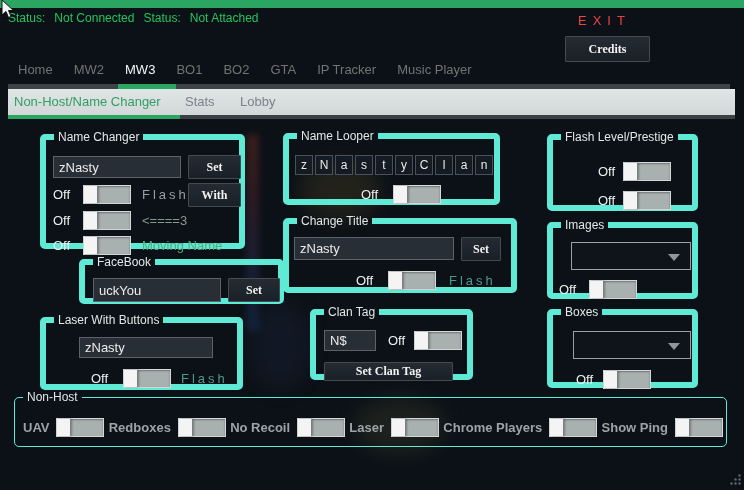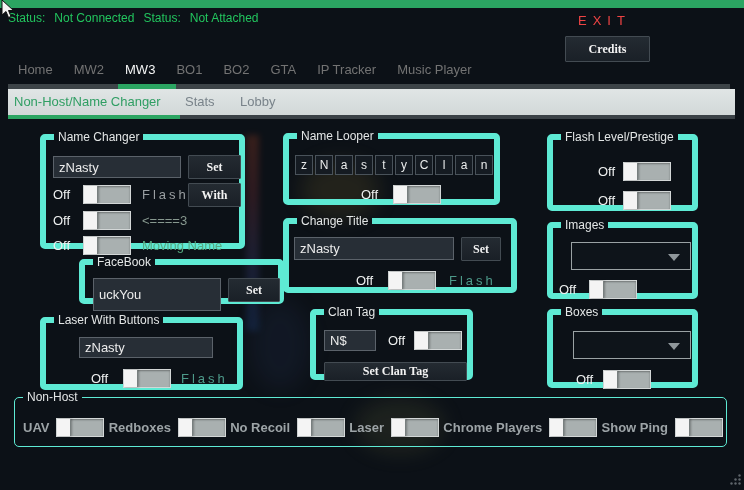--- a/index.html
+++ b/index.html
@@ -149,21 +149,21 @@
 
     <span class="offlbl" style="left:7px;top:95px;">Off</span>
     <div class="toggle" style="left:37px;top:93px;">
         <span class="knob"></span>
       </div>
     <span class="glabel lbl-green" style="left:96px;top:95px;">Moving Name</span>
   </fieldset>
 
   <fieldset style="left:52px;top:256px;width:205px;height:48px;margin-left:27px;">
     <legend>FaceBook</legend>
-    <input class="txt" style="left: 8px; top: 10px; width: 128px; height: 33px;" value="uckYou">
+    <input class="txt" style="left: 8px; top: 10px; width: 128px; height: 24px;" value="uckYou">
     <div class="btn" style="position:absolute;left:143px;top:10px;width:52px;height:24px;">Set</div>
   </fieldset>
 
   <fieldset style="left:40px;top:314px;width:203px;height:76px;">
     <legend>Laser With Buttons</legend>
     <input class="txt" style="left: 33px; top: 11px; width: 134px; height: 21px;" value="zNasty">
     <span class="offlbl" style="left:45px;top:45px;">Off</span>
     <div class="toggle" style="left:77px;top:43px;">
         <span class="knob"></span>
       </div>
@@ -201,21 +201,21 @@
     <span class="glabel lbl-teal" style="left:160px;top:46px;">Flash</span>
   </fieldset>
 
   <fieldset style="left:310px;top:306px;width:163px;height:74px;">
     <legend>Clan Tag</legend>
     <input class="txt" style="left: 8px; top: 12px; width: 52px; height: 21px;" value="N$">
     <span class="offlbl" style="left:72px;top:15px;">Off</span>
     <div class="toggle" style="left:98px;top:13px;">
         <span class="knob"></span>
       </div>
-    <div class="btn" style="position:absolute;left:8px;top:44px;width:143px;height:19px;">Set Clan Tag</div>
+    <div class="btn" style="position:absolute;left:8px;top:44px;width:129px;height:19px;">Set Clan Tag</div>
   </fieldset>
 
   <fieldset style="left:547px;top:131px;width:151px;height:80px;">
     <legend>Flash Level/Prestige</legend>
     <span class="offlbl" style="left:45px;top:21px;">Off</span>
     <div class="toggle" style="left:70px;top:19px;">
         <span class="knob"></span>
       </div>
     <span class="offlbl" style="left:45px;top:50px;">Off</span>
     <div class="toggle" style="left:70px;top:48px;">

